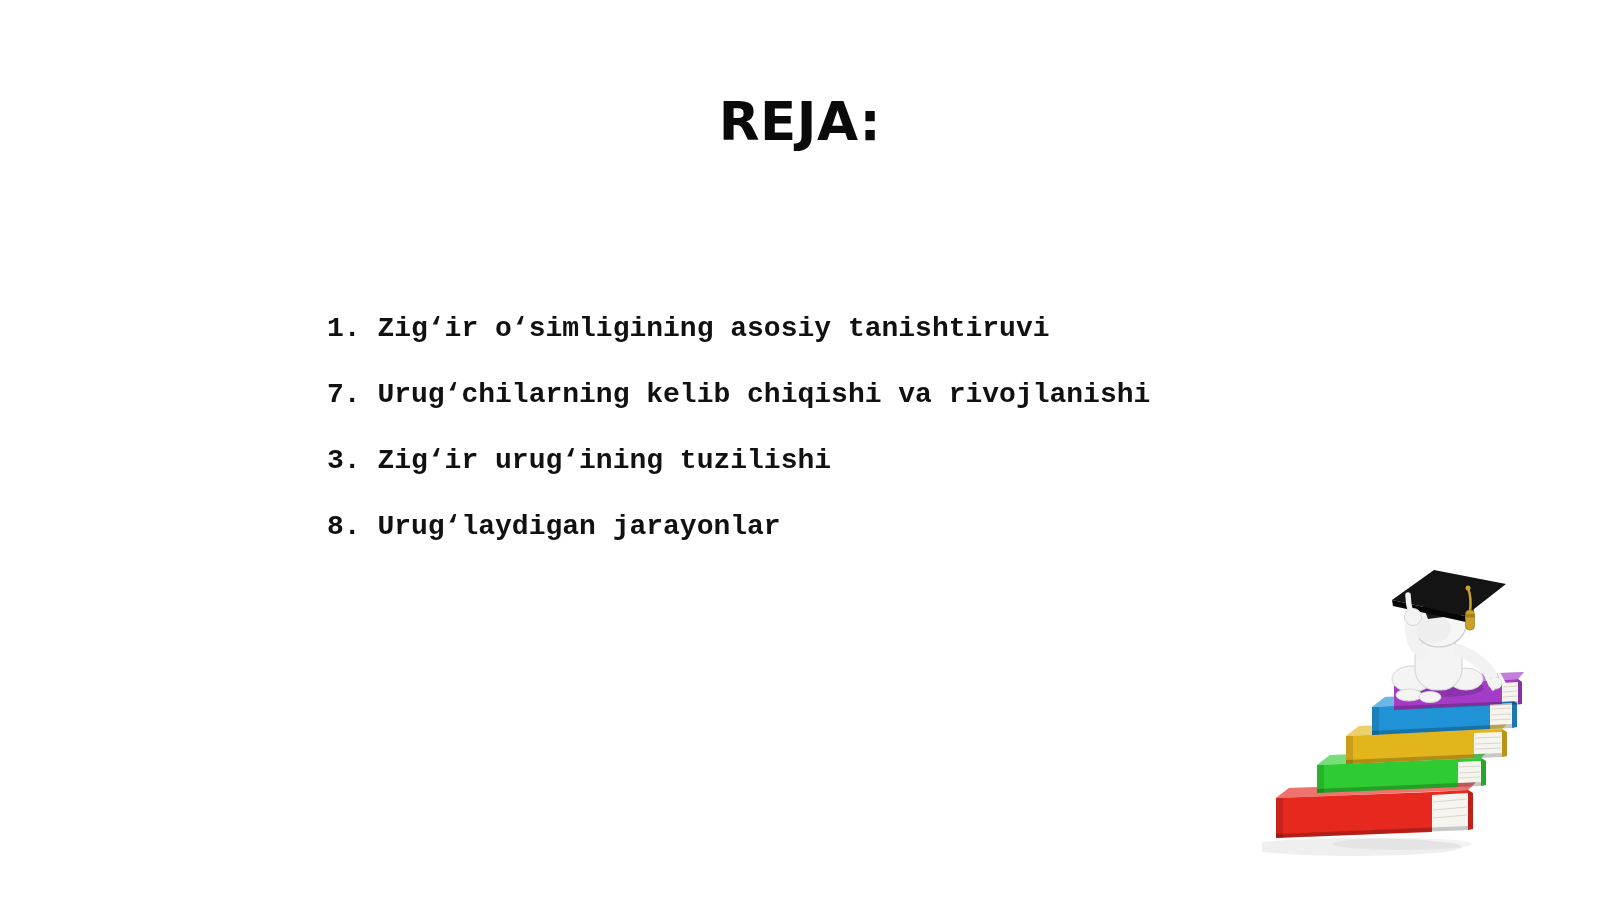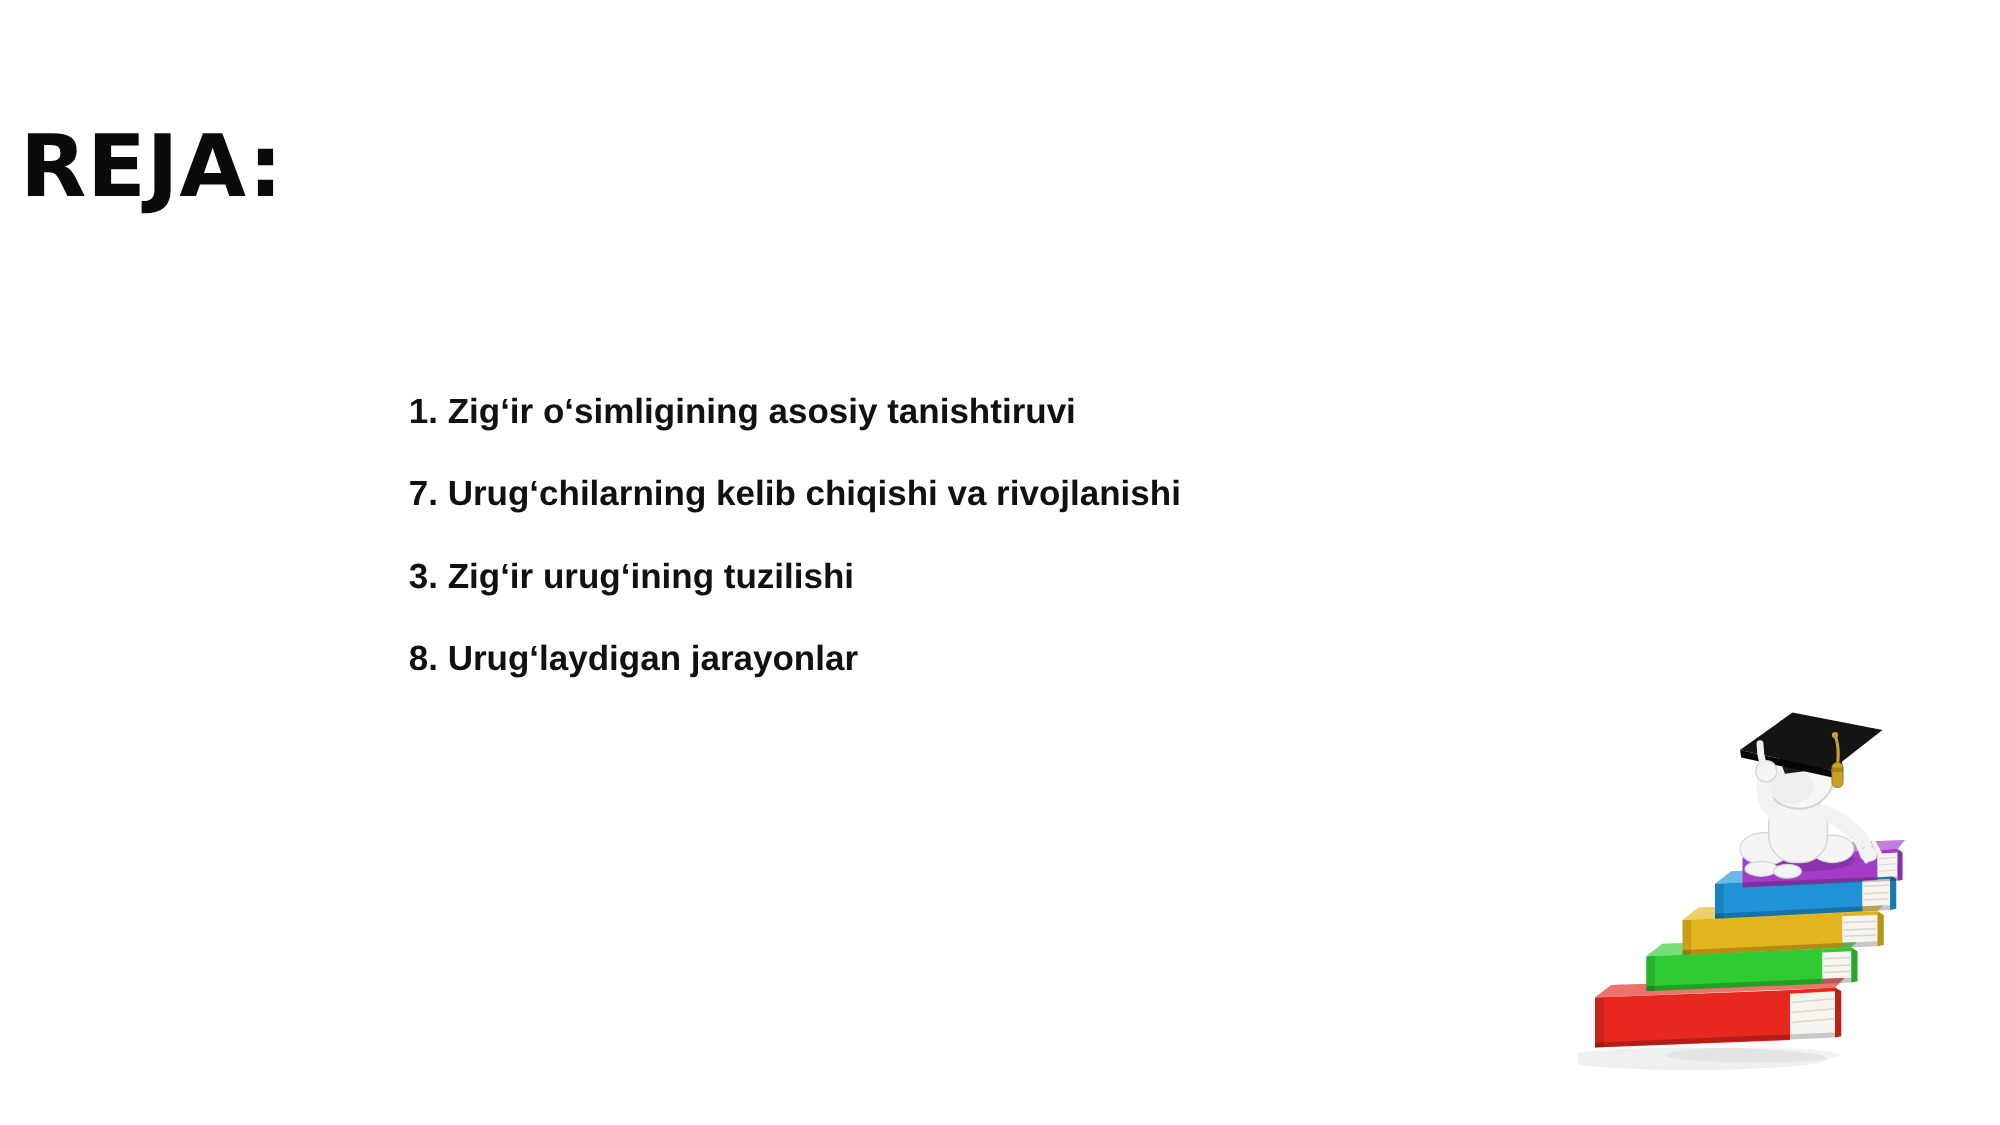--- a/index.html
+++ b/index.html
@@ -5,34 +5,34 @@
   html,body{margin:0;padding:0;background:#ffffff;}
   .slide{
     position:relative;
     width:1600px;height:900px;
     background:var(--bg,#ffffff);
     overflow:hidden;
     font-family:"Liberation Sans",sans-serif;
   }
   .slide-title{
     position:absolute;left:0;right:0;top:88px;
-    margin:16px;
-    text-align:left;
+    margin:4px;
+    text-align:center;
     font-family:"DejaVu Sans","Liberation Sans",sans-serif;
     font-weight:800;
-    font-size:69px;line-height:60px;
+    font-size:53px;line-height:60px;
     letter-spacing:0.5px;
     color:var(--title-color,#0a0a0a);
   }
   .plan-list{
     position:absolute;left:327px;top:314px;
     display:flex;flex-direction:column;gap:37px;
   }
   .plan-item{
-    font-family:Liberation Sans, sans-serif;
+    font-family:Liberation Mono, monospace;
     font-weight:700;
     font-size:28px;line-height:29px;
     color:var(--text-color,#111111);
     white-space:nowrap;
   }
   .illustration{
     position:absolute;left:1262px;top:558px;
     width:266px;height:300px;margin:0;
   }
   .illustration svg{display:block;width:100%;height:100%;}

